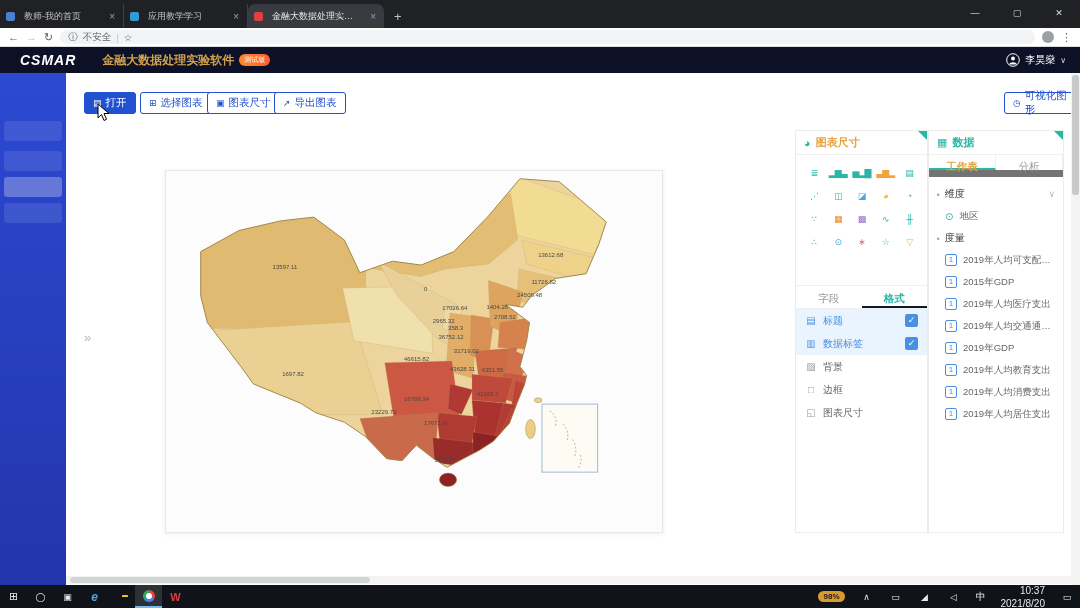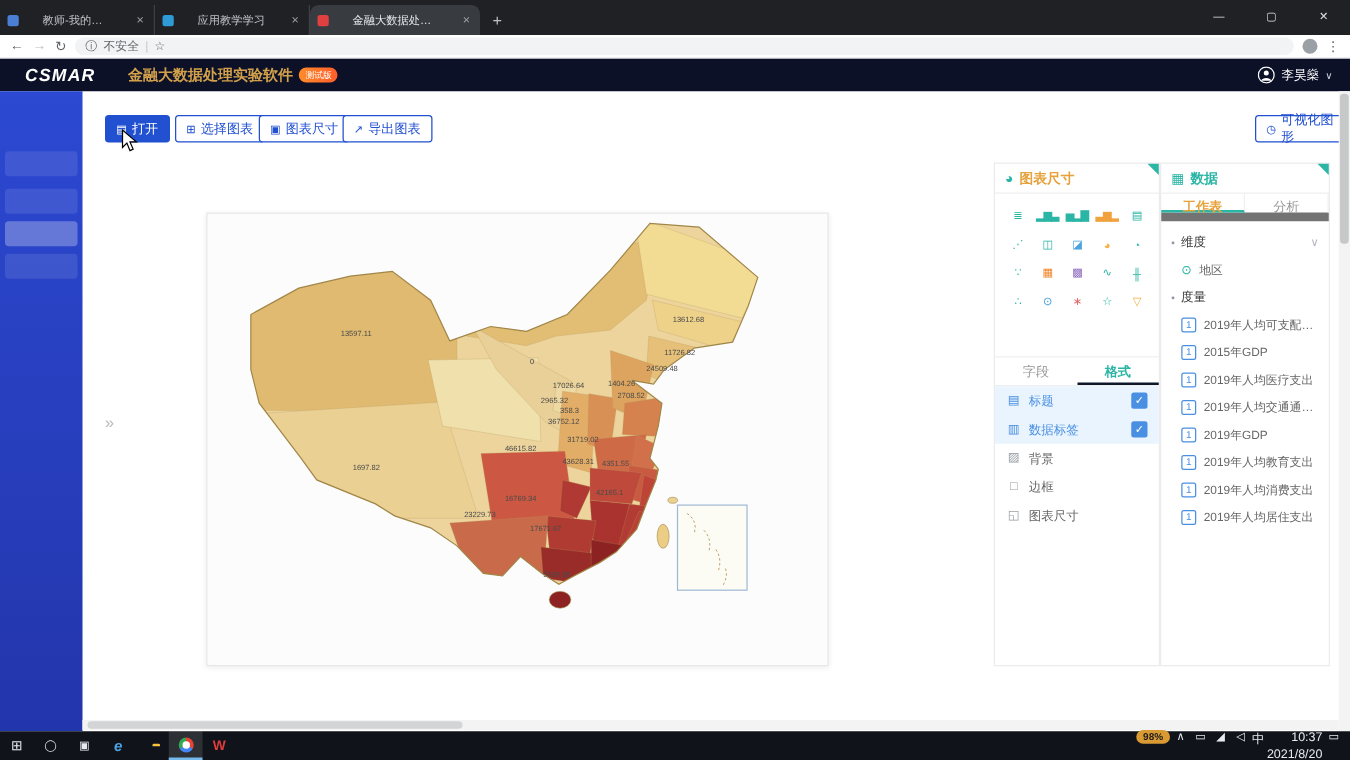--- a/index.html
+++ b/index.html
@@ -2,21 +2,21 @@
 <html><head>
 <meta charset="utf-8">
 <style>
   *{margin:0;padding:0;box-sizing:border-box;}
   html,body{width:1080px;height:608px;overflow:hidden;}
   body{font-family:"Liberation Sans","DejaVu Sans",sans-serif;background:#fff;}
   .screen{position:relative;width:1080px;height:608px;background:#fff;overflow:hidden;}
   .abs{position:absolute;}
   
   .tabstrip{left:0;top:0;width:1080px;height:28px;background:#202124;display:flex;align-items:flex-end;}
-  .tab{height:24px;width:124px;display:flex;align-items:center;gap:19px;padding:0 6px;color:#bdc1c6;font-size:9px;border-right:1px solid #3c4043;}
+  .tab{height:24px;width:124px;display:flex;align-items:center;gap:9px;padding:0 6px;color:#bdc1c6;font-size:9px;border-right:1px solid #3c4043;}
   .tab.active{background:#383b40;border-radius:7px 7px 0 0;color:#e8eaed;width:136px;border-right:none;}
   .tab .fav{width:9px;height:9px;border-radius:2px;flex:none;}
   .tab .t{flex:1;white-space:nowrap;overflow:hidden;text-overflow:ellipsis;}
   .tab .x{color:#9aa0a6;font-size:10px;padding:0 2px;}
   .newtab{color:#bdc1c6;font-size:13px;padding:0 10px 4px;}
   .winbtns{position:absolute;right:0;top:0;height:26px;display:flex;align-items:center;}
   .winbtns span{width:42px;text-align:center;color:#dadce0;font-size:9px;line-height:26px;}
   .addressbar{left:0;top:28px;width:1080px;height:19px;background:#ffffff;border-bottom:1px solid #dcdde0;display:flex;align-items:center;gap:7px;padding:0 8px;}
   .navic{color:#5f6368;font-size:11px;}
   .navic.dis{color:#b9bcc0;}
@@ -86,21 +86,21 @@
   .taskbar{left:0;top:585px;width:1080px;height:23px;background:#10141a;display:flex;align-items:center;color:#e6e9ee;}
   .tbi{width:27px;text-align:center;font-size:11px;}
   .tbi.sm{font-size:9px;}
   .tbi.edge{color:#4fa3e3;font-weight:bold;font-style:italic;font-size:12px;}
   .tbi.wps{color:#e03c3c;font-weight:bold;font-size:11px;}
   .folderic{width:13px;height:9px;background:#f8c33a;border-radius:1px;margin:0 auto;position:relative;}
   .folderic::before{content:"";position:absolute;left:0;top:-2px;width:6px;height:2px;background:#f8c33a;border-radius:1px 1px 0 0;}
   .chromeic{width:12px;height:12px;border-radius:50%;margin:0 auto;background:conic-gradient(#ea4335 0 120deg,#4285f4 120deg 240deg,#34a853 240deg 360deg);position:relative;}
   .chromeic::after{content:"";position:absolute;left:3px;top:3px;width:6px;height:6px;border-radius:50%;background:#fff;}
   .tbi.active{background:rgba(255,255,255,.12);border-bottom:2px solid #76b9ed;height:23px;display:flex;align-items:center;justify-content:center;}
-  .tbright{margin-left:auto;display:flex;align-items:flex-start;gap:2px;padding-right:6px;}
+  .tbright{margin-left:auto;display:flex;align-items:center;gap:15px;padding-right:6px;}
   .battbadge{background:#d99a33;color:#1c1c1c;font-size:8px;font-weight:bold;border-radius:6px;padding:1px 5px;}
   .clock{text-align:right;font-size:10px;line-height:1.3;}
   .teal-app{width:12px;height:12px;border-radius:3px;background:#2ab5a5;margin:0 auto;}
   .cursor{pointer-events:none;}
 </style>
 </head>
 <body>
 
 <div class="screen">
 

